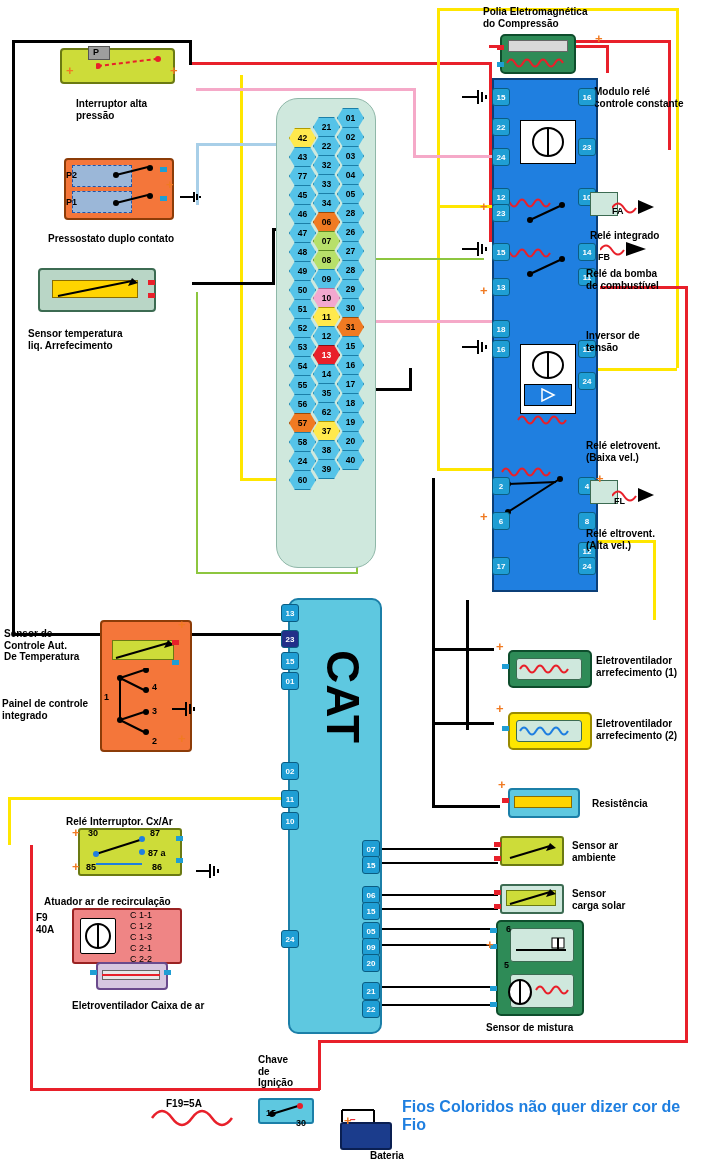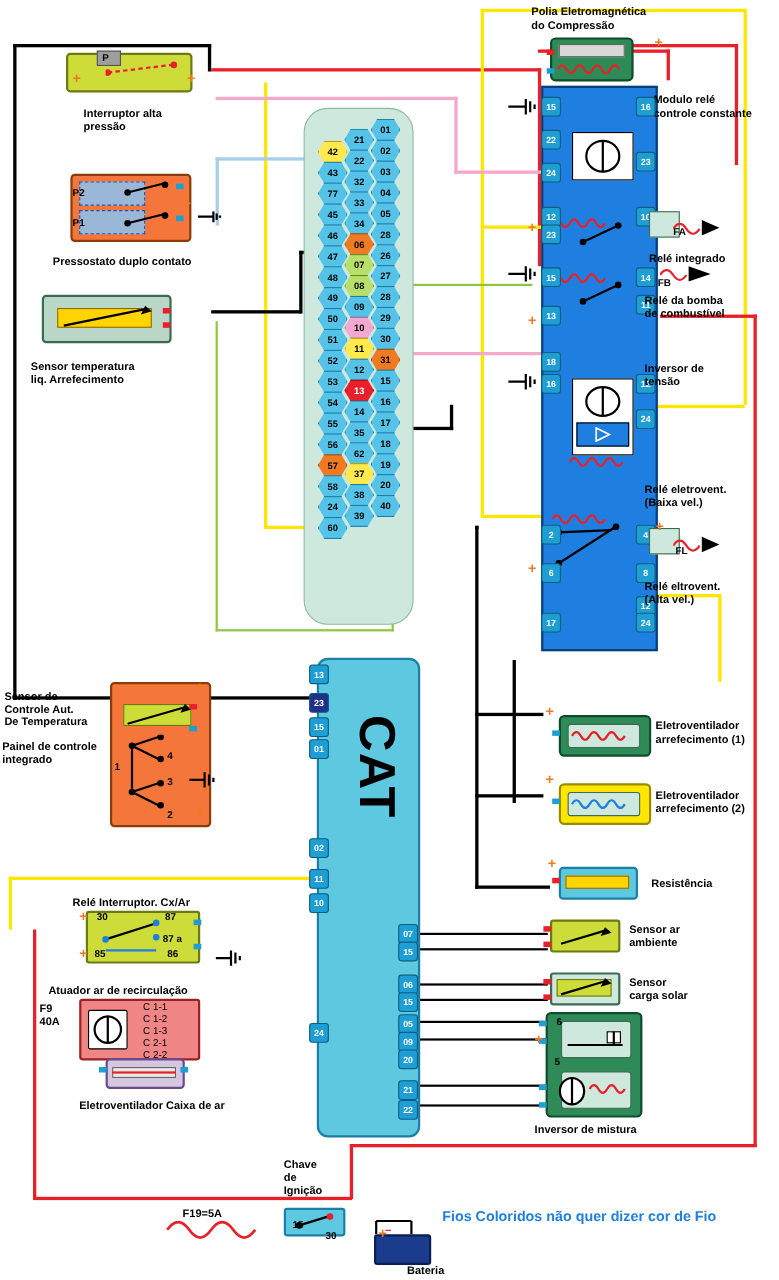--- a/index.html
+++ b/index.html
@@ -33,21 +33,21 @@
   .hex.p .shape{background:#f3a8cf;border-color:#b06a93;}
   .hex.r .shape{background:#e8202a;border-color:#8c0d13;}
   .hex.r span{color:#fff;}
   .hex.o .shape{background:#f07a22;border-color:#9c4a08;}
   .cat-body{position:absolute;background:#5ec8e0;border:2px solid #1b7fa8;border-radius:10px;}
   .cat-text{position:absolute;font-size:46px;font-weight:bold;color:#000;letter-spacing:1px;}
   .modbox{position:absolute;background:#1f7fe0;border:2px solid #0b3f78;}
   .plus{position:absolute;color:#f07a22;font-size:13px;font-weight:bold;line-height:1;}
   .term{position:absolute;width:7px;height:5px;background:#e8202a;}
   .term.b{background:#1f9ed4;}
-  .note{position:absolute;color:#1f7fe0;font-size:13px;font-weight:bold;}
+  .note{position:absolute;color:#1f7fe0;font-size:16px;font-weight:bold;}
 </style>
 </head>
 <body>
 
 <div id="root">
 
   <div class="wire v blk" style="left:12px;top:40px;width:3px;height:596px;"></div>
   <div class="wire h blk" style="left:12px;top:40px;width:180px;height:3px;"></div>
   <div class="wire v blk" style="left:189px;top:40px;width:3px;height:25px;"></div>
   <div class="wire h blk" style="left:12px;top:633px;width:290px;height:3px;"></div>
@@ -592,21 +592,21 @@
   <div class="plus" style="left:178px;top:618px;">+</div>
   <div class="plus" style="left:178px;top:732px;">+</div>
   <div class="term" style="left:172px;top:640px;"></div>
   <div class="term b" style="left:172px;top:660px;"></div>
   <svg class="abs" style="left:172px;top:700px;" width="26" height="18">
     <line x1="0" y1="9" x2="14" y2="9" stroke="#000" stroke-width="2"></line>
     <line x1="14" y1="2" x2="14" y2="16" stroke="#000" stroke-width="2"></line>
     <line x1="18" y1="4" x2="18" y2="14" stroke="#000" stroke-width="2"></line>
     <line x1="22" y1="7" x2="22" y2="11" stroke="#000" stroke-width="2"></line>
     </svg>
-  <div class="lbl" style="left:2px;top:674px;white-space:pre;">Painel de controle
+  <div class="lbl" style="left:2px;top:698px;white-space:pre;">Painel de controle
 integrado</div>
 
   <div class="lbl" style="left:66px;top:816px;">Relé Interruptor. Cx/Ar</div>
   <div class="box" style="left:78px;top:828px;width:104px;height:48px;background:#cddc39;border:2px solid #6b7a12;border-radius:3px;"></div>
   <svg class="abs" style="left:88px;top:834px;" width="86" height="38">
     <line x1="8" y1="20" x2="52" y2="6" stroke="#000" stroke-width="2"></line>
     <circle cx="8" cy="20" r="3" fill="#1f7fe0"></circle>
       <circle cx="54" cy="5" r="3" fill="#1f7fe0"></circle>
     <circle cx="54" cy="18" r="3" fill="#1f7fe0"></circle>
     <line x1="8" y1="30" x2="54" y2="30" stroke="#1f7fe0" stroke-width="2"></line>
@@ -711,21 +711,21 @@
   <svg class="abs" style="left:534px;top:982px;" width="42" height="16">
     <path d="M2 8 q4 -7 8 0 q4 7 8 0 q4 -7 8 0 q4 7 8 0" stroke="#e8202a" stroke-width="2" fill="none"></path>
     </svg>
   <div class="term b" style="left:490px;top:928px;"></div>
   <div class="term b" style="left:490px;top:944px;"></div>
   <div class="term b" style="left:490px;top:986px;"></div>
   <div class="term b" style="left:490px;top:1002px;"></div>
   <div class="plus" style="left:486px;top:938px;">+</div>
   <div class="lbl sm" style="left:506px;top:924px;">6</div>
   <div class="lbl sm" style="left:504px;top:960px;">5</div>
-  <div class="lbl" style="left:486px;top:1022px;">Inversor de mistura</div>
+  <div class="lbl" style="left:486px;top:1022px;">Sensor de mistura</div>
 
   <div class="lbl" style="left:258px;top:1054px;white-space:pre;">Chave
 de
 Ignição</div>
   <div class="box" style="left:258px;top:1098px;width:56px;height:26px;background:#5ec8e0;border:2px solid #1b7fa8;border-radius:3px;"></div>
   <svg class="abs" style="left:266px;top:1102px;" width="44" height="20">
     <line x1="6" y1="12" x2="32" y2="4" stroke="#000" stroke-width="2"></line>
     <circle cx="6" cy="12" r="3" fill="#000"></circle>
       <circle cx="34" cy="4" r="3" fill="#e8202a"></circle>
     </svg>

